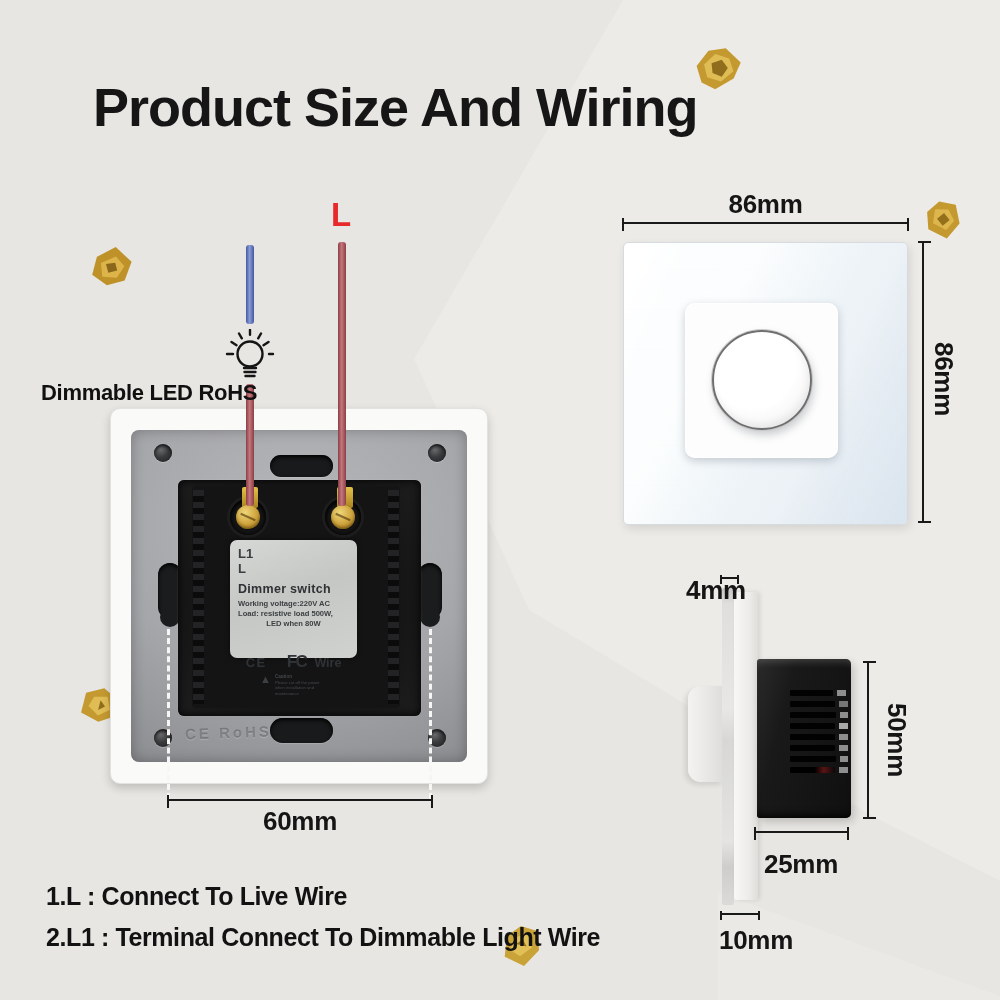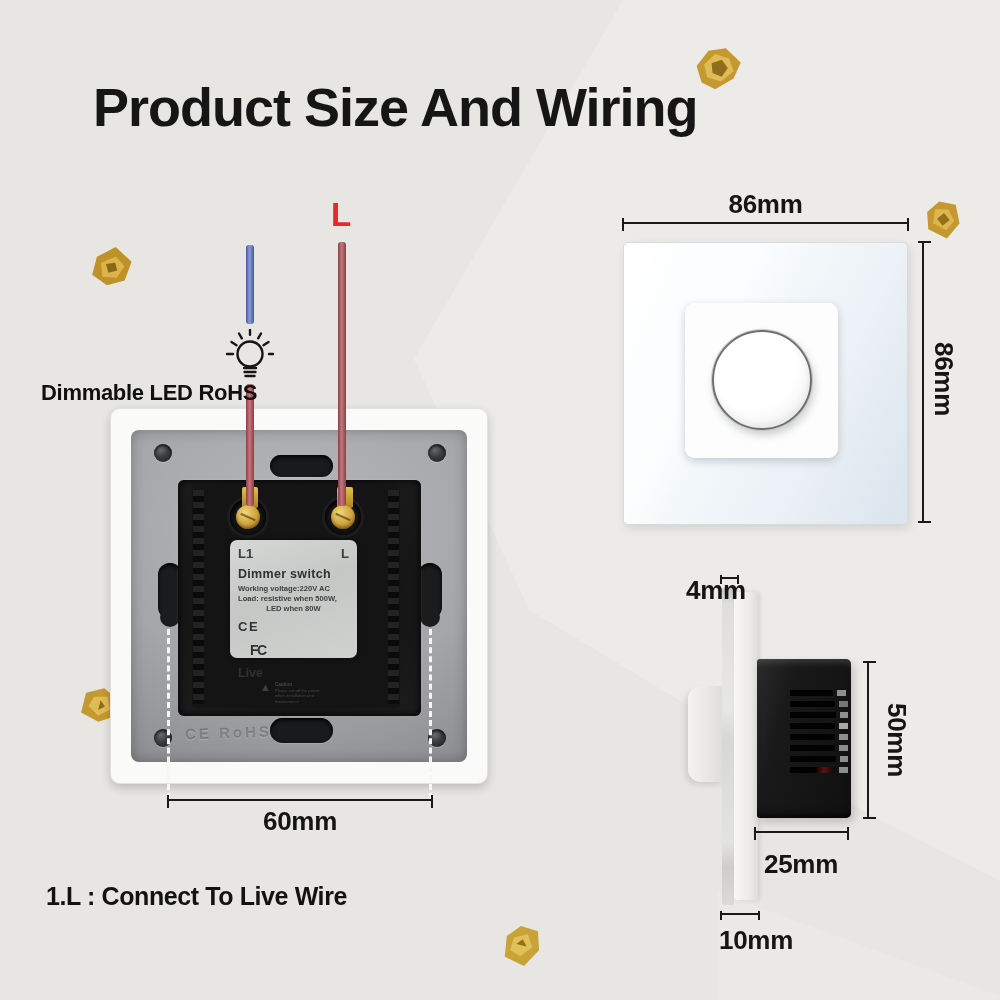--- a/index.html
+++ b/index.html
@@ -68,28 +68,28 @@
     background:radial-gradient(circle at 38% 32%, #f0d678, #cda23c 55%, #8d6a1e 95%);
     box-shadow:inset 0 -2px 3px rgba(90,60,0,0.55), 0 1px 2px rgba(0,0,0,0.6); }
   .term-screw::after { content:""; position:absolute; left:4px; top:11px; width:16px; height:2px;
     background:rgba(70,46,6,0.6); transform:rotate(24deg); }
   .term-clamp { position:absolute; width:16px; height:21px; border-radius:2px;
     background:linear-gradient(to bottom, #e3c04a, #ac831f); box-shadow:0 1px 2px rgba(0,0,0,0.5); }
   .silver-label { position:absolute; left:38px; top:54px; width:127px; height:118px;
     border-radius:7px; padding:6px 8px 5px;
     background:linear-gradient(160deg, #d6d8d5 0%, #c5c7c4 45%, #d0d2cf 100%);
     box-shadow:0 0 5px rgba(0,0,0,0.55); color:#33373a; }
-  .sl-row1 { display:flex; justify-content:space-between; font-size:13px; font-weight:700; color:#3a3e41; }
+  .sl-row1 { display:flex; justify-content:space-between; font-size:13px; font-weight:700; color:#3a3e41;flex-direction:column; }
   .sl-name { margin-top:6px; font-size:12.5px; font-weight:700; letter-spacing:0.3px; color:#2e3235; }
   .sl-specs { margin-top:3px; font-size:7.6px; font-weight:700; line-height:1.3; color:#3c4043; }
   .sl-spec-c { text-align:center; }
-  .sl-certs { margin-top:5px; display:flex; justify-content:center; align-items:baseline; gap:8px;
-    font-weight:700; color:#2f3336;flex-direction:column; }
+  .sl-certs { margin-top:23px; display:flex; justify-content:center; align-items:baseline; gap:8px;
+    font-weight:700; color:#2f3336; }
   .cert-ce { font-size:13px; letter-spacing:1.5px; }
-  .cert-fcc { font-size:14px; letter-spacing:-1.5px;padding-left:12px; }
+  .cert-fcc { font-size:17px; letter-spacing:-1.5px;padding-left:12px; }
   .cert-rohs { font-size:12.5px; }
   .sl-caution { margin-top:2px; display:flex; gap:4px; align-items:flex-start; padding-left:22px; }
   .warn-tri { font-size:11px; line-height:1; color:#3c4043; }
   .caution-text { font-size:4.2px; line-height:1.35; color:#44484b; }
   .caution-text b { font-size:4.6px; }
   .embossed { position:absolute; left:54px; top:294px; font-size:15px; font-weight:700;
     letter-spacing:3px; color:rgba(55,57,60,0.38); text-shadow:0 1px 1px rgba(255,255,255,0.22);
     transform:rotate(-2deg); }
 
   
@@ -203,27 +203,27 @@
           <div class="term-screw" style="left:139px;top:19px;"></div>
 
           <div class="silver-label">
             <div class="sl-row1">
               <span>L1</span>
               <span>L</span>
             </div>
             <div class="sl-name">Dimmer switch</div>
             <div class="sl-specs">
               <div>Working voltage:220V AC</div>
-              <div>Load: resistive when 500W,</div>
+              <div>Load: resistive load 500W,</div>
               <div class="sl-spec-c">LED when 80W</div>
             </div>
             <div class="sl-certs">
               <span class="cert-ce">CE</span>
               <span class="cert-fcc">FC</span>
-              <span class="cert-rohs">Live</span>
+              <span class="cert-rohs">Wire</span>
             </div>
             <div class="sl-caution">
               <span class="warn-tri">▲</span>
               <div class="caution-text">
                 <b>Caution</b>
                 <div>Please cut off the power</div>
                 <div>when installation and</div>
                 <div>maintenance</div>
               </div>
             </div>
@@ -324,15 +324,16 @@
     <div class="dline-h" style="left:755px;top:831px;width:93px;"></div>
     <div class="lbl dim-lbl" style="left:751px;top:849px;width:100px;">25mm</div>
   </div>
   <div>
     <div class="dline-h t8" style="left:721px;top:913px;width:38px;"></div>
     <div class="lbl dim-lbl" style="left:696px;top:925px;width:120px;">10mm</div>
   </div>
 
   <div class="notes">
     <div>1.L : Connect To Live Wire</div>
+    <div>2.L1 : Terminal Connect To Dimmable Light Wire</div>
   </div>
 
 </div>
 
 </body></html>

